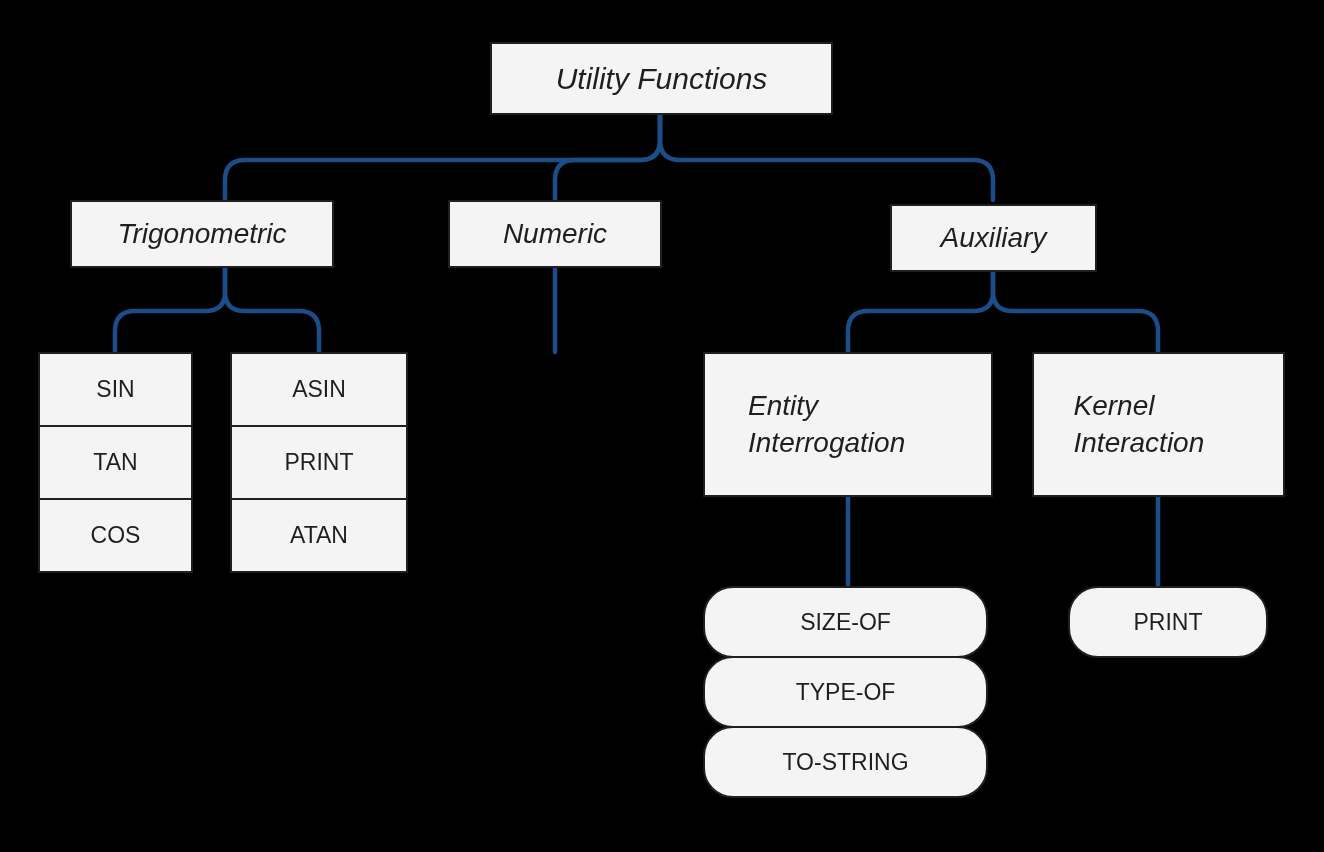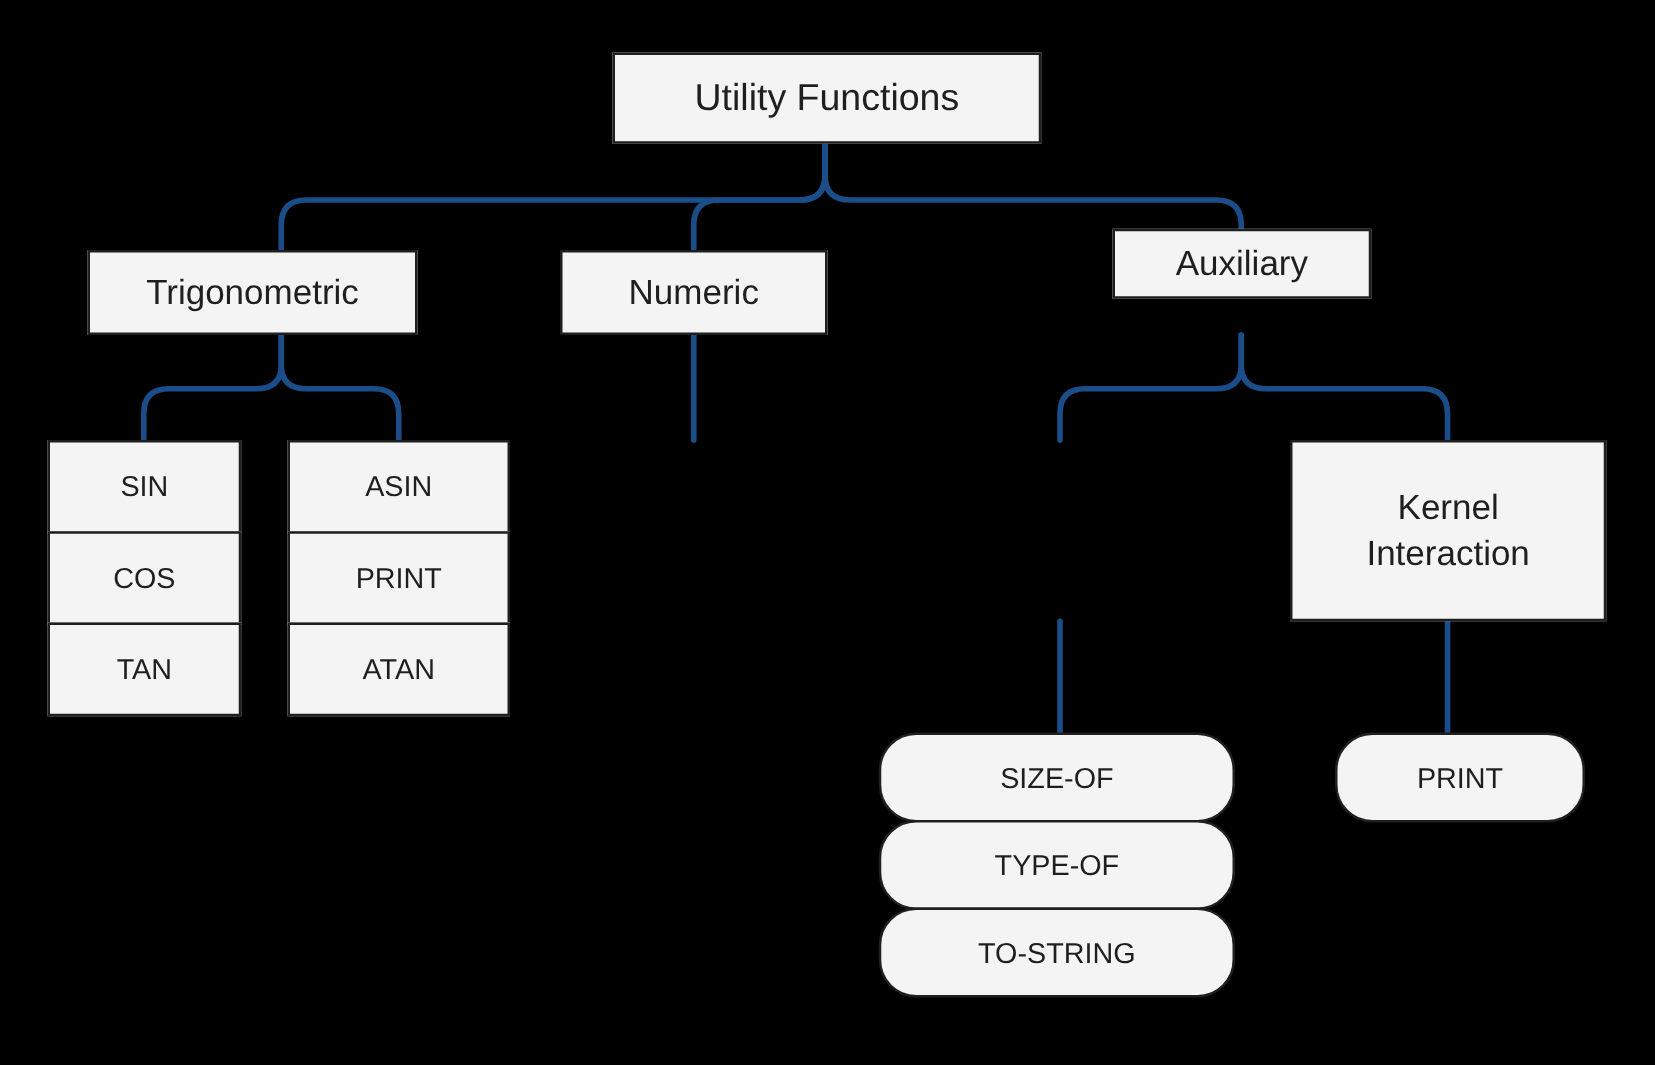--- a/index.html
+++ b/index.html
@@ -35,24 +35,24 @@
   }
   .node{
     position:absolute;
     box-sizing:border-box;
     background:var(--box-fill);
     border:2px solid var(--box-border);
     color:var(--text);
     display:flex;
     align-items:center;
     justify-content:center;
-    text-align:center;
     font-size:28px;
     line-height:1.3;
     z-index:1;
+    font-style:italic;
   }
   .node.root{font-size:30px;}
   .stack{
     position:absolute;
     z-index:1;
   }
   .stack .cell{
     box-sizing:border-box;
     background:var(--box-fill);
     border:2px solid var(--box-border);
@@ -101,37 +101,40 @@
   </div>
 
   <div class="node" style="left:70px; top:200px; width:264px; height:68px;">
     <span class="wrap-label">Trigonometric</span>
   </div>
 
   <div class="node" style="left:448px; top:200px; width:214px; height:68px;">
     <span class="wrap-label">Numeric</span>
   </div>
 
-  <div class="node" style="left:890px; top:183px; width:207px; height:56px;">
+  <div class="node" style="left:890px; top:204px; width:207px; height:68px;">
     <span class="wrap-label">Auxiliary</span>
   </div>
 
   <div class="stack" style="left:38px; top:352px; width:155px;">
     <div class="cell">SIN</div>
+    <div class="cell">TAN</div>
     <div class="cell">COS</div>
-    <div class="cell">TAN</div>
   </div>
 
   <div class="stack" style="left:230px; top:352px; width:178px;">
     <div class="cell">ASIN</div>
     <div class="cell">PRINT</div>
     <div class="cell">ATAN</div>
   </div>
 
 
+  <div class="node" style="left:703px; top:352px; width:290px; height:145px;">
+    <span class="wrap-label" style="max-width:200px;">Entity Interrogation</span>
+  </div>
 
   <div class="node" style="left:1032px; top:352px; width:253px; height:145px;">
     <span class="wrap-label" style="max-width:170px;">Kernel Interaction</span>
   </div>
 
   <div class="stack short" style="left:703px; top:586px; width:285px;">
     <div class="cell">SIZE-OF</div>
     <div class="cell">TYPE-OF</div>
     <div class="cell">TO-STRING</div>
   </div>

